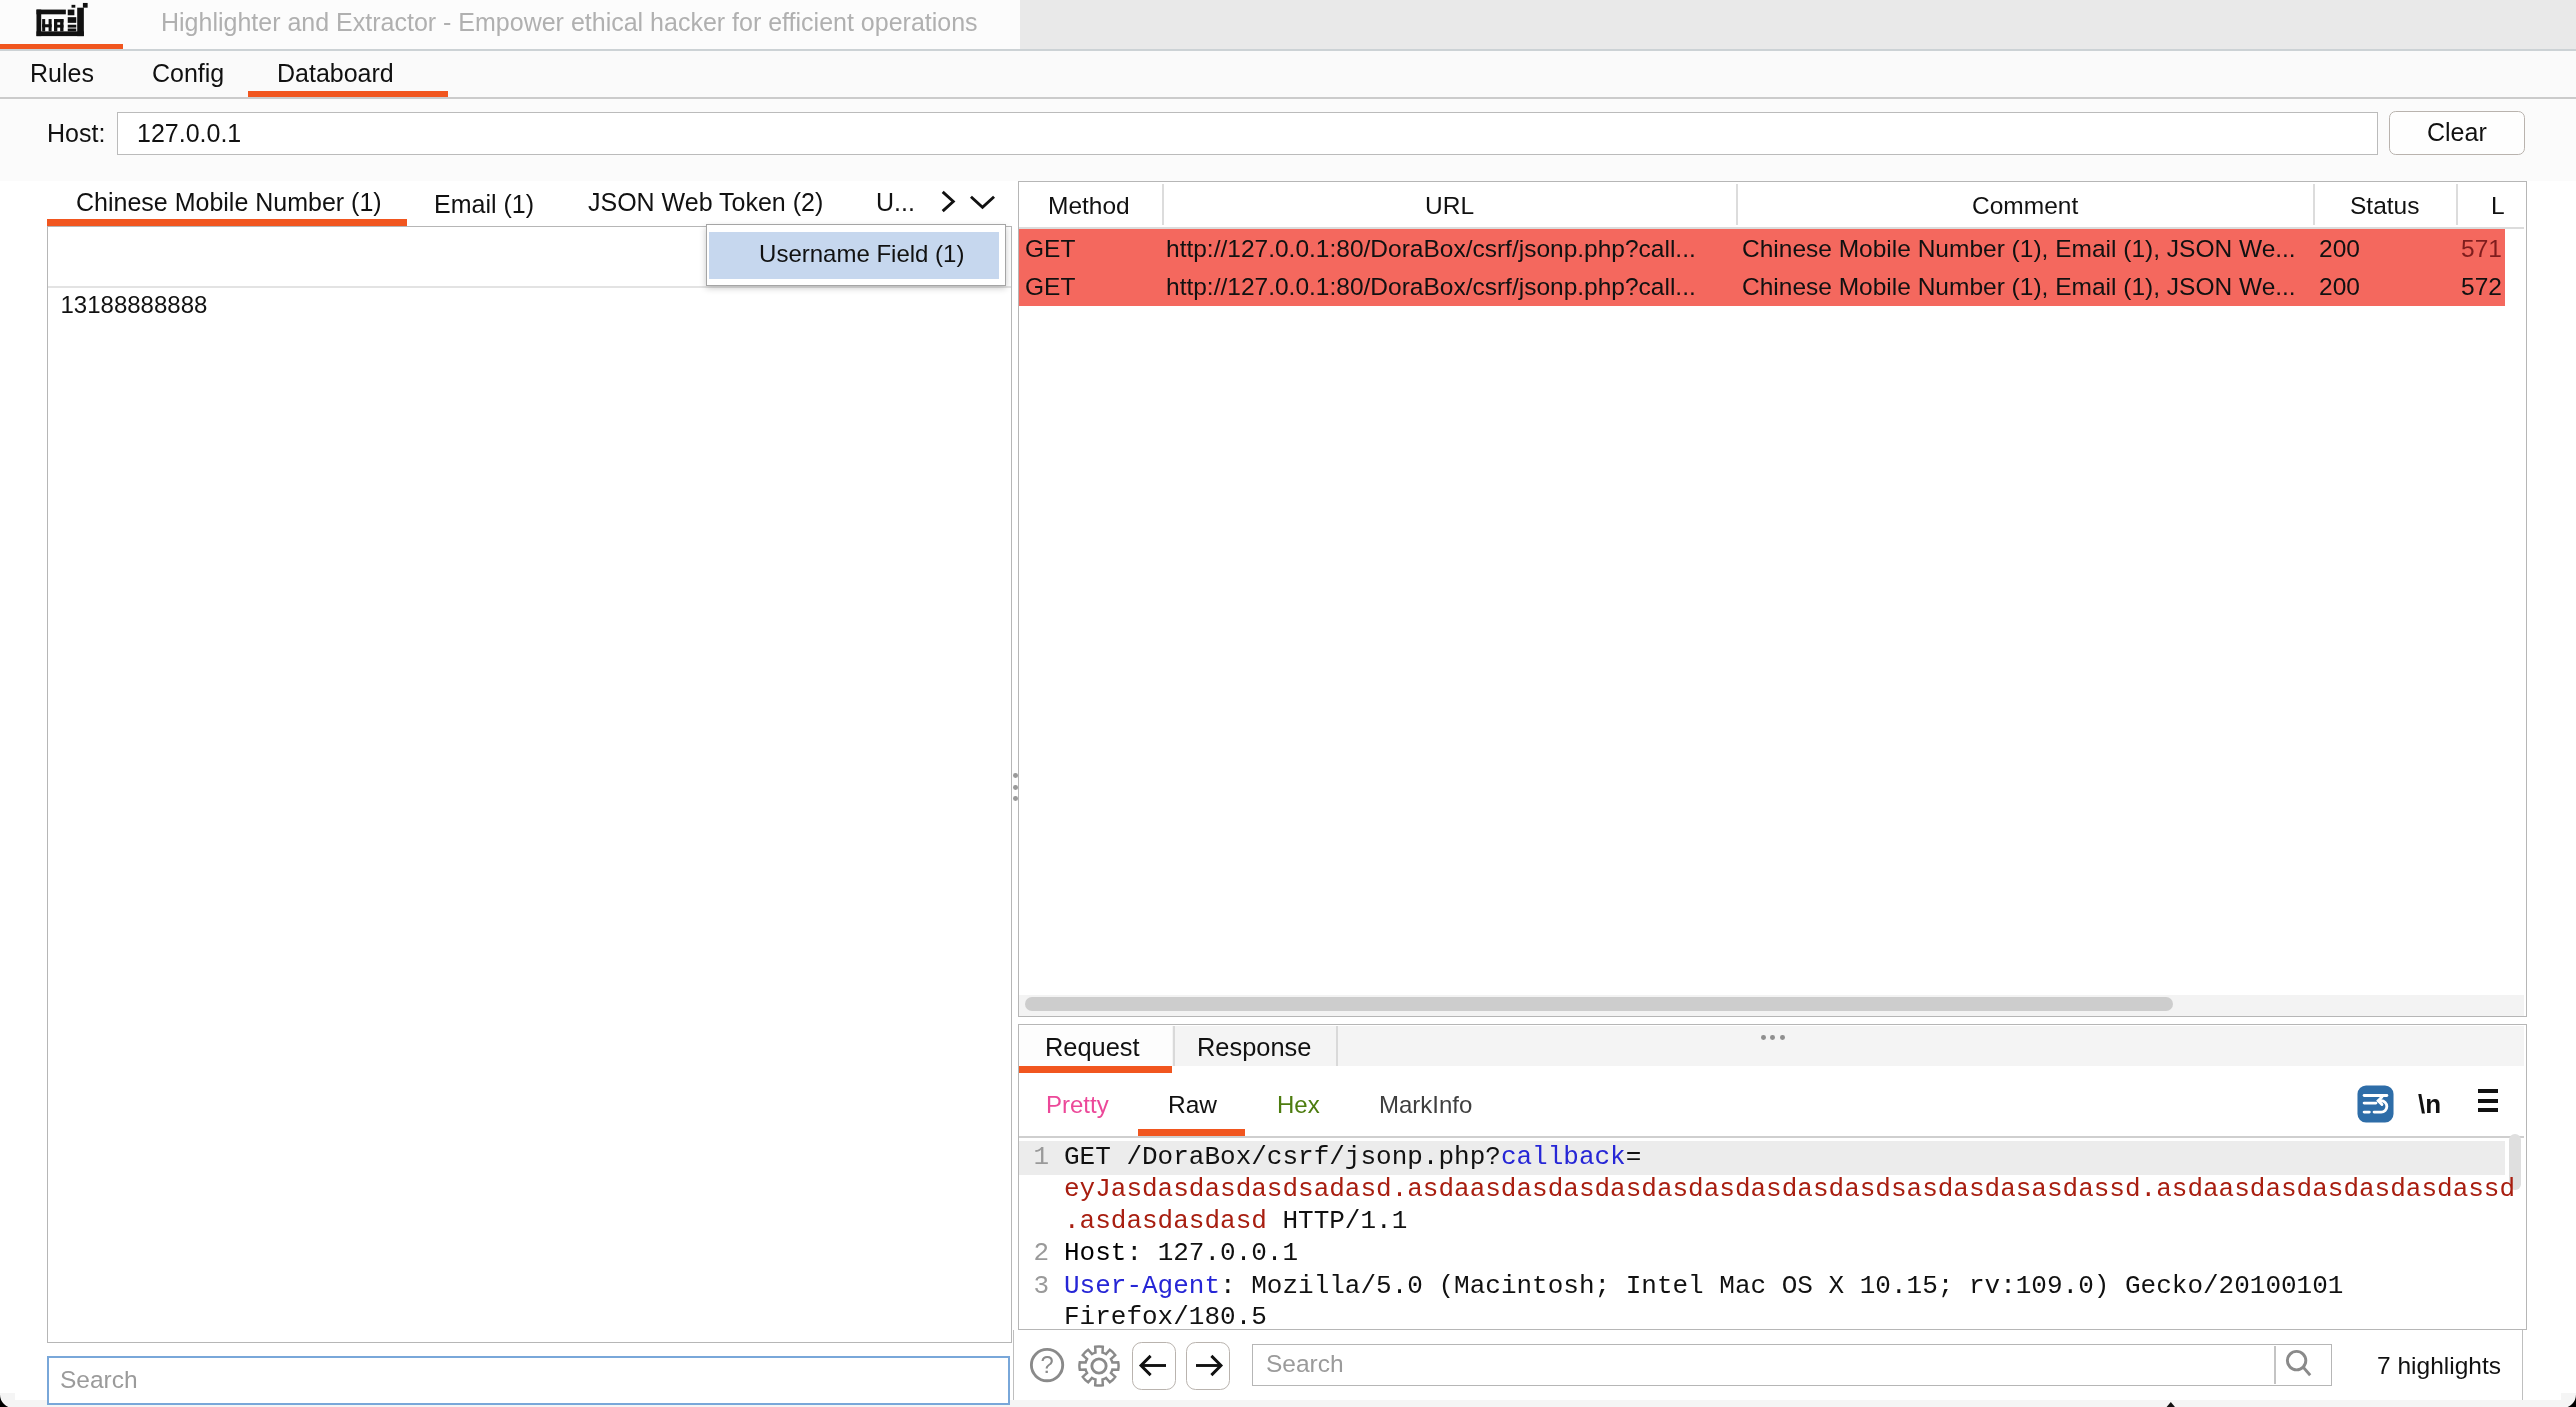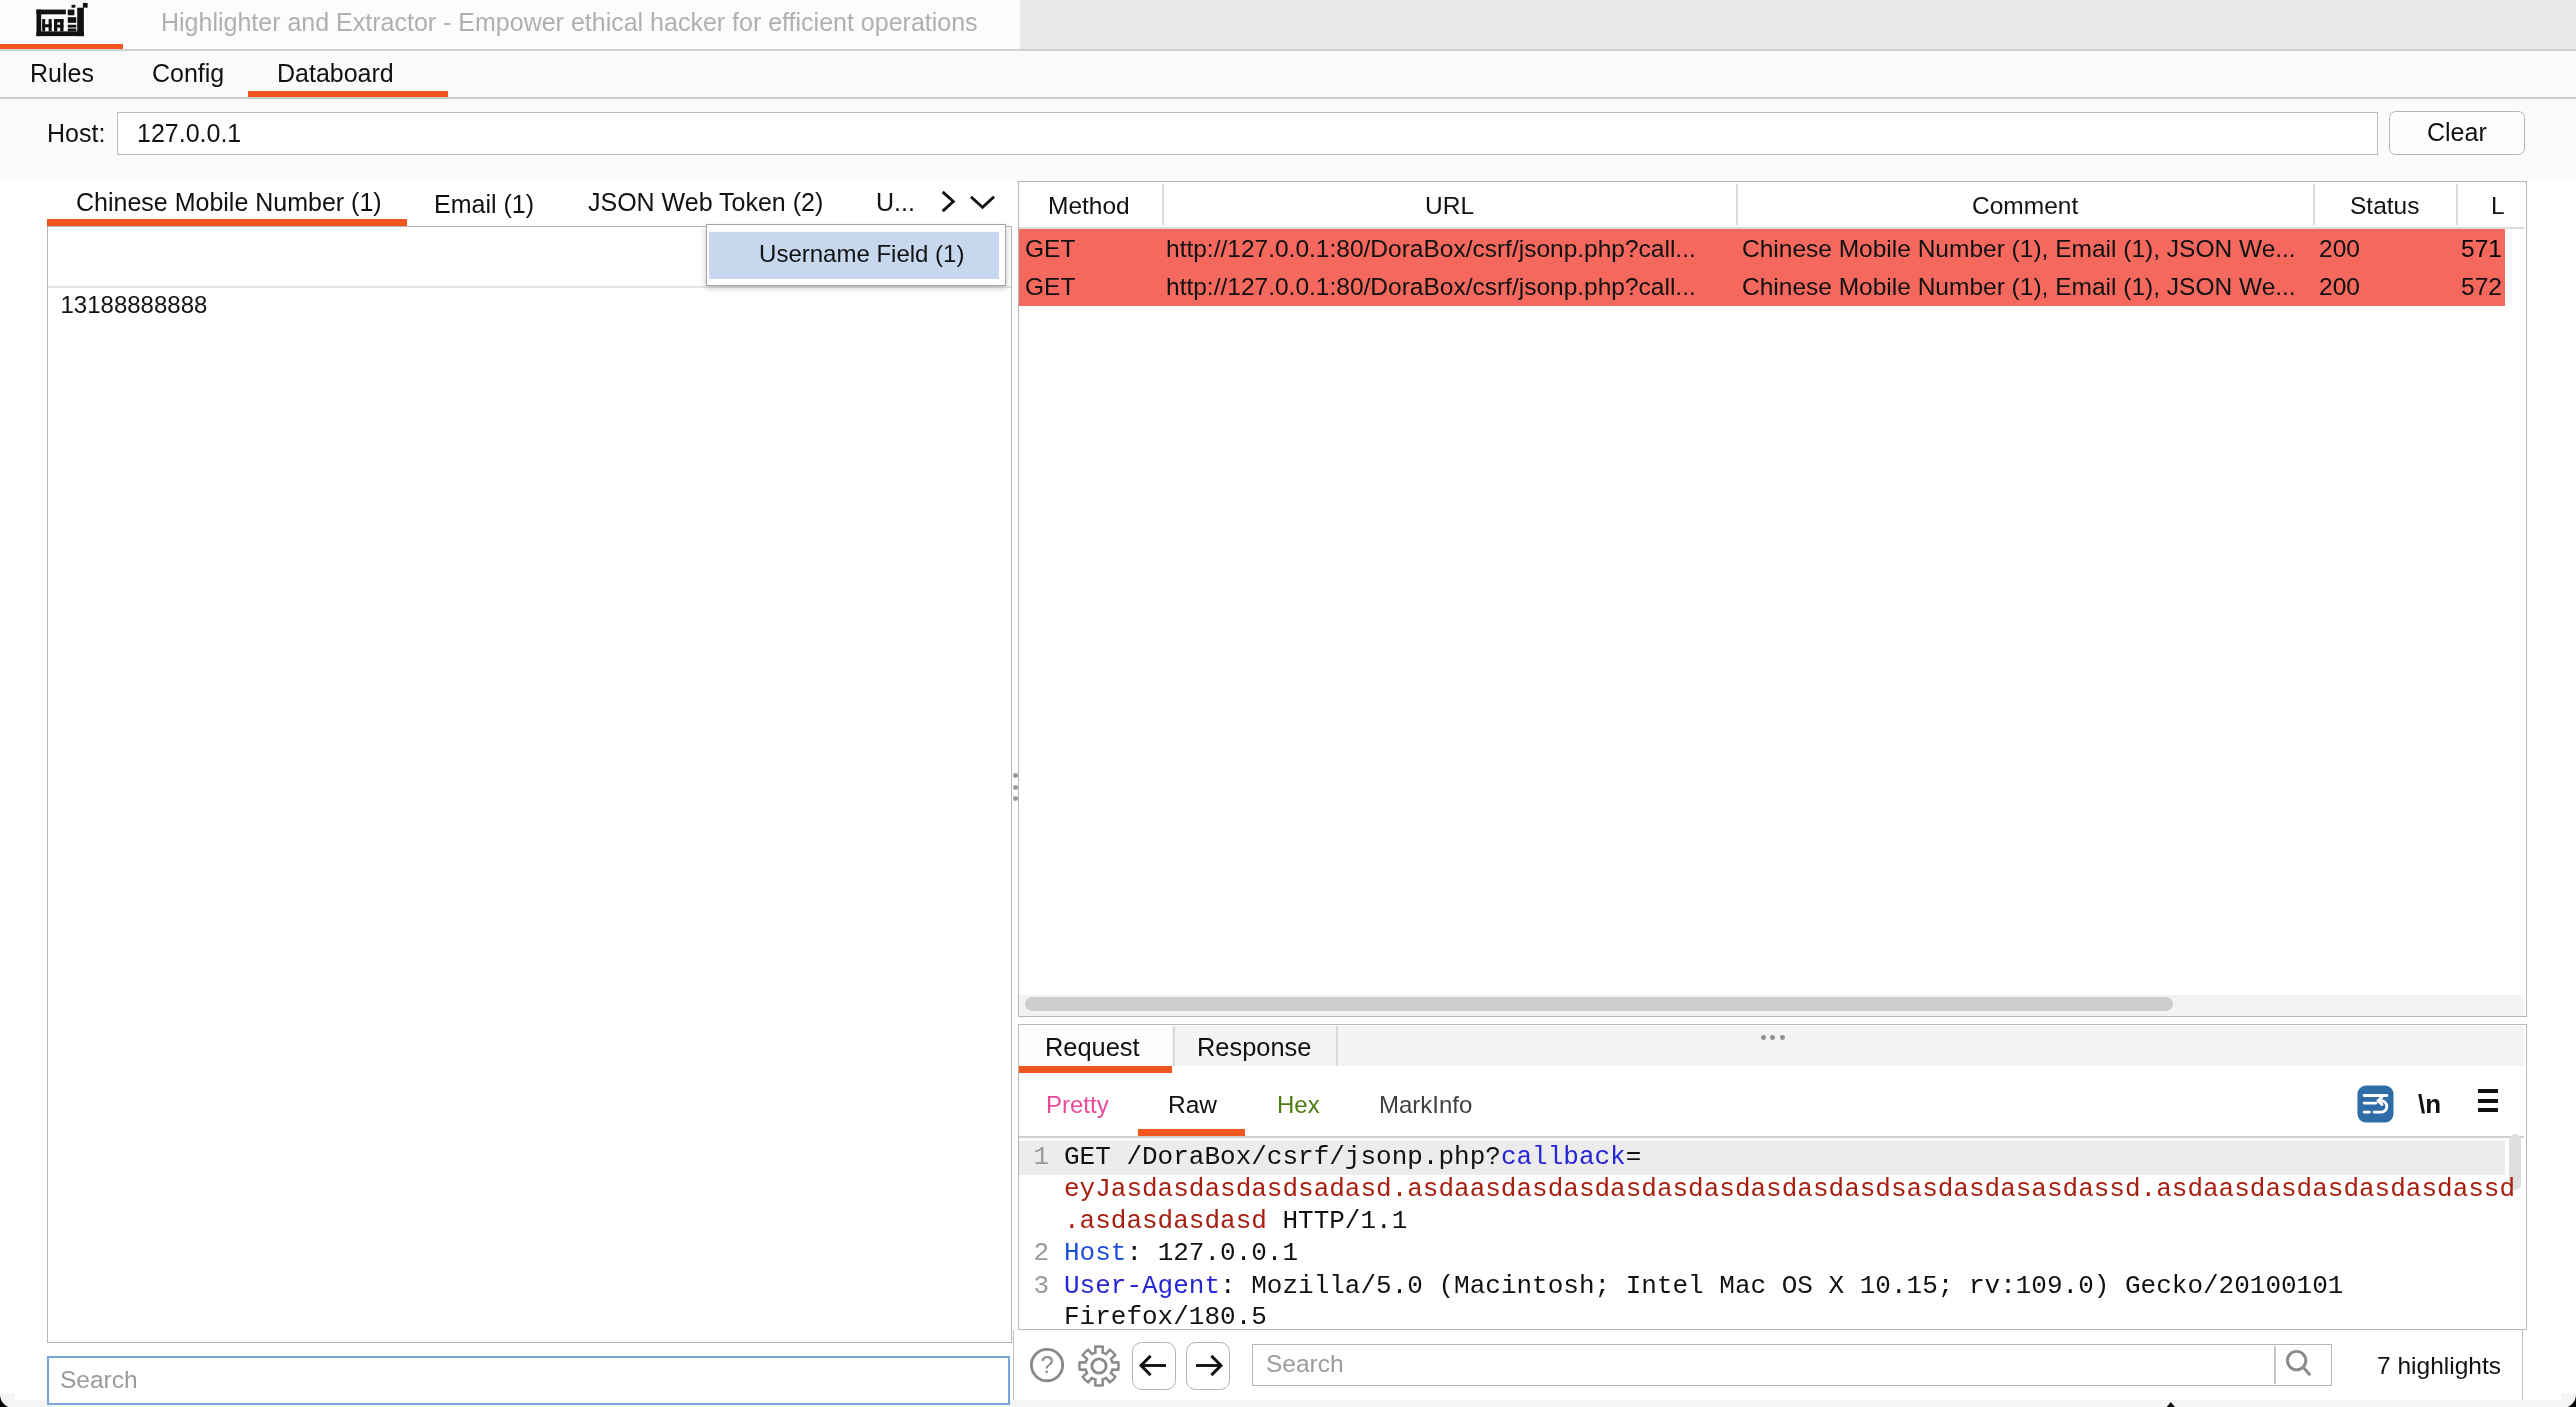--- a/index.html
+++ b/index.html
@@ -88,21 +88,21 @@
 <div class="txt" style="left:1425px;top:192px;font-size:24.5px;color:#111">URL</div>
 <div class="txt" style="left:1972px;top:192px;font-size:24.5px;color:#111">Comment</div>
 <div class="txt" style="left:2350px;top:192px;font-size:24.5px;color:#111">Status</div>
 <div class="txt" style="left:2491px;top:192px;font-size:24.5px;color:#111">L</div>
 
 <div class="abs" style="left:1019px;top:229px;width:1486px;height:77px;background:#f4685e"></div>
 <div class="txt" style="left:1025px;top:235px;font-size:24.5px;color:#111">GET</div>
 <div class="txt" style="left:1166px;top:235px;font-size:24.5px;color:#111">http://127.0.0.1:80/DoraBox/csrf/jsonp.php?call...</div>
 <div class="txt" style="left:1742px;top:235px;font-size:24.5px;color:#111">Chinese Mobile Number (1), Email (1), JSON We...</div>
 <div class="txt" style="left:2319px;top:235px;font-size:24.5px;color:#111">200</div>
-<div class="txt" style="left:2432px;top:235px;font-size:24.5px;color:#000000;width:70px;text-align:right">571</div>
+<div class="txt" style="left:2432px;top:235px;font-size:24.5px;color:#7f1d1d;width:70px;text-align:right">571</div>
 <div class="txt" style="left:1025px;top:273px;font-size:24.5px;color:#111">GET</div>
 <div class="txt" style="left:1166px;top:273px;font-size:24.5px;color:#111">http://127.0.0.1:80/DoraBox/csrf/jsonp.php?call...</div>
 <div class="txt" style="left:1742px;top:273px;font-size:24.5px;color:#111">Chinese Mobile Number (1), Email (1), JSON We...</div>
 <div class="txt" style="left:2319px;top:273px;font-size:24.5px;color:#111">200</div>
 <div class="txt" style="left:2432px;top:273px;font-size:24.5px;color:#111;width:70px;text-align:right">572</div>
 
 <div class="abs" style="left:1019px;top:995px;width:1505px;height:21px;background:#f3f3f3"></div>
 <div class="abs" style="left:1025px;top:997px;width:1148px;height:14.4px;background:#cdcdcd;border-radius:7.7px"></div>
 
 <div class="abs" style="left:1013px;top:773px;width:4.8px;height:4.8px;border-radius:50%;background:#9a9a9a"></div>
@@ -144,21 +144,21 @@
 <div class="abs" style="left:2478px;top:1108px;width:20px;height:4.3px;background:#111"></div>
 
 <div class="abs" style="left:1019px;top:1141px;width:1486px;height:34px;background:#ececec"></div>
 <div class="abs" style="left:2509px;top:1134px;width:11.5px;height:56px;background:#dfdfdf;border-radius:5.8px"></div>
 <div id="code" style="position:absolute;left:1019px;top:1141px;width:1508px;font-family:'Liberation Mono',monospace;font-size:26px;line-height:32px;color:#111">
 <div class="txt" style="left:0;top:0;width:30px;text-align:right;color:#9a9a9a">1</div>
 <div class="txt" style="left:45px;top:0">GET /DoraBox/csrf/jsonp.php?<span style="color:#2626d6">callback</span>=</div>
 <div class="txt" style="left:45px;top:32px;color:#a81e10">eyJasdasdasdasdsadasd.asdaasdasdasdasdasdasdasdasdasdsasdasdasasdassd.asdaasdasdasdasdasdassd</div>
 <div class="txt" style="left:45px;top:64px"><span style="color:#a81e10">.asdasdasdasd</span> HTTP/1.1</div>
 <div class="txt" style="left:0;top:96px;width:30px;text-align:right;color:#9a9a9a">2</div>
-<div class="txt" style="left:45px;top:96px"><span style="color:#1d4ed8">Host</span>: 127.0.0.1</div>
+<div class="txt" style="left:45px;top:96px"><span style="color:#000000">Host</span>: 127.0.0.1</div>
 <div class="txt" style="left:0;top:129px;width:30px;text-align:right;color:#9a9a9a">3</div>
 <div class="txt" style="left:45px;top:129px"><span style="color:#2626d6">User-Agent</span>: Mozilla/5.0 (Macintosh; Intel Mac OS X 10.15; rv:109.0) Gecko/20100101</div>
 <div class="txt" style="left:45px;top:160px">Firefox/180.5</div>
 </div>
 
 <div class="abs" style="left:1013px;top:1330px;width:1510px;height:70px;background:#fff;border-left:1.9px solid #bfbfbf;border-right:1.9px solid #bfbfbf"></div>
 <svg class="abs" style="left:1029px;top:1347px" width="38" height="38" viewBox="0 0 40 40">
   <circle cx="19" cy="19" r="16.5" fill="none" stroke="#8a8a8a" stroke-width="3"></circle>
   <text x="19" y="27" text-anchor="middle" font-size="25" font-family="Liberation Sans" fill="#8a8a8a">?</text>
 </svg>

